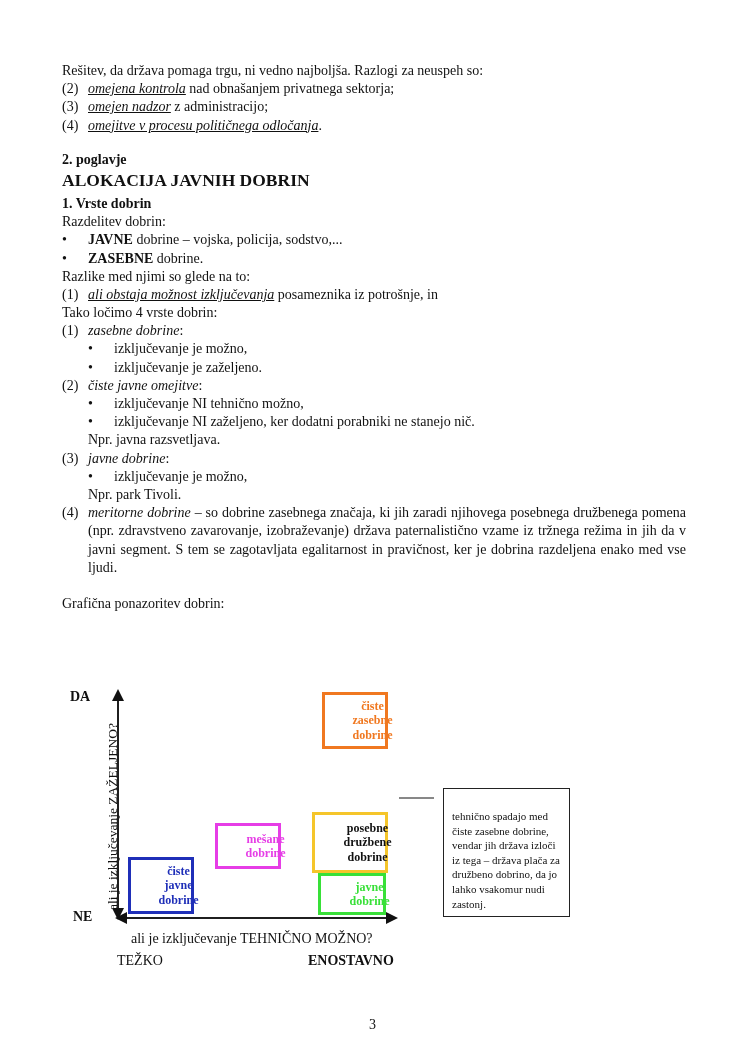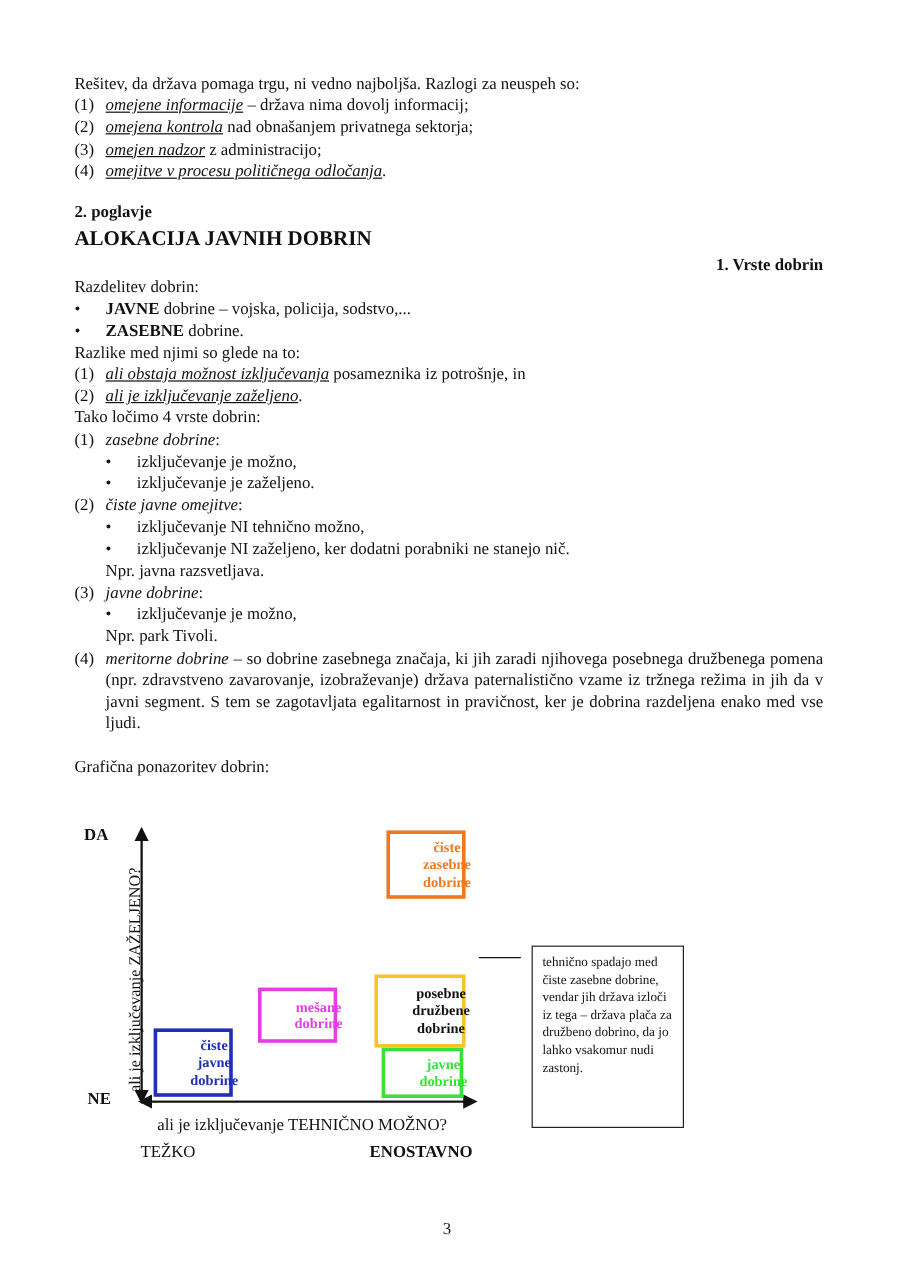--- a/index.html
+++ b/index.html
@@ -3,65 +3,63 @@
 <meta charset="utf-8">
 <style>
   html, body { margin: 0; padding: 0; background: #ffffff; }
   body { width: 750px; height: 1061px; position: relative; overflow: hidden;
          font-family: "Liberation Serif", serif; color: #111; font-size: 14px; line-height: 18.2px; }
   .page { position: absolute; left: 62px; top: 62px; width: 624px; }
   .line { white-space: nowrap; height: 18.2px; }
   .num { display: inline-block; width: 26px; }
   .u { text-decoration: underline; font-style: italic; }
   .bi { font-weight: normal; font-style: italic; }
-  .b { font-weight: bold; text-align: right; }
+  .b { font-weight: bold; }
   .bullet { display: inline-block; width: 26px; }
   .ind1 { padding-left: 26px; }
   .gap { height: 18px; }
   .ch-small { font-weight: bold; font-size: 14px; }
   .ch-title { font-weight: bold; font-size: 17.5px; line-height: 22px; height: 22px; }
   .merit { padding-left: 26px; text-indent: -26px; text-align: justify; }
   .merit .num { text-indent: 0; }
 
   
   .diagram { position: absolute; left: 0; top: 0; width: 750px; height: 1061px; pointer-events: none; }
   .diagram * { pointer-events: auto; }
   .box { position: absolute; box-sizing: border-box; border: 3px solid; background: #fff;
          display: flex; align-items: center; justify-content: center; text-align: center;
          font-weight: bold; font-size: 12px; line-height: 14.5px; padding-left: 35px; }
   .lbl { position: absolute; font-size: 14px; white-space: nowrap; }
-  .note { position: absolute; left: 443px; top: 788px; width: 127px; height: 152px;
-          border: 1px solid #222; box-sizing: border-box; padding: 6px 8px;
+  .note { position: absolute; left: 443px; top: 788px; width: 127px; height: 129px;
+          border: 1px solid #222; box-sizing: border-box; padding: 20px 8px;
           font-size: 11px; line-height: 14.6px; }
   .pagenum { position: absolute; left: 369px; top: 1016px; font-size: 14px; }
 </style>
 </head>
 <body>
 
 <div class="page">
   <div class="line">Rešitev, da država pomaga trgu, ni vedno najboljša. Razlogi za neuspeh so:</div>
   <div>
-    <div class="line"><span class="num">(1)</span><span class="u">omejene informacije</span><span> – država nima dovolj informacij;</span></div>
     <div class="line"><span class="num">(2)</span><span class="u">omejena kontrola</span><span> nad obnašanjem privatnega sektorja;</span></div>
     <div class="line"><span class="num">(3)</span><span class="u">omejen nadzor</span><span> z administracijo;</span></div>
     <div class="line"><span class="num">(4)</span><span class="u">omejitve v procesu političnega odločanja</span><span>.</span></div>
   </div>
 
   <div class="gap" style="height:16px"></div>
 
   <div class="line ch-small">2. poglavje</div>
   <div class="line ch-title">ALOKACIJA JAVNIH DOBRIN</div>
   <div class="line b" style="margin-top:4px">1. Vrste dobrin</div>
   <div class="line">Razdelitev dobrin:</div>
   <div class="line"><span class="bullet">•</span><span class="b">JAVNE</span><span> dobrine – vojska, policija, sodstvo,...</span></div>
   <div class="line"><span class="bullet">•</span><span class="b">ZASEBNE</span><span> dobrine.</span></div>
 
   <div class="line">Razlike med njimi so glede na to:</div>
   <div class="line"><span class="num">(1)</span><span class="u">ali obstaja možnost izključevanja</span><span> posameznika iz potrošnje, in</span></div>
-  <div class="line"><span class="num">(2)</span><span class="u">ali je izključevanje zaželjeno</span><span>.</span></div>
 
   <div class="line">Tako ločimo 4 vrste dobrin:</div>
 
   <div class="line"><span class="num">(1)</span><span class="bi">zasebne dobrine</span><span>:</span></div>
   <div class="line ind1"><span class="bullet">•</span><span>izključevanje je možno,</span></div>
   <div class="line ind1"><span class="bullet">•</span><span>izključevanje je zaželjeno.</span></div>
 
   <div class="line"><span class="num">(2)</span><span class="bi">čiste javne omejitve</span><span>:</span></div>
   <div class="line ind1"><span class="bullet">•</span><span>izključevanje NI tehnično možno,</span></div>
   <div class="line ind1"><span class="bullet">•</span><span>izključevanje NI zaželjeno, ker dodatni porabniki ne stanejo nič.</span></div>

